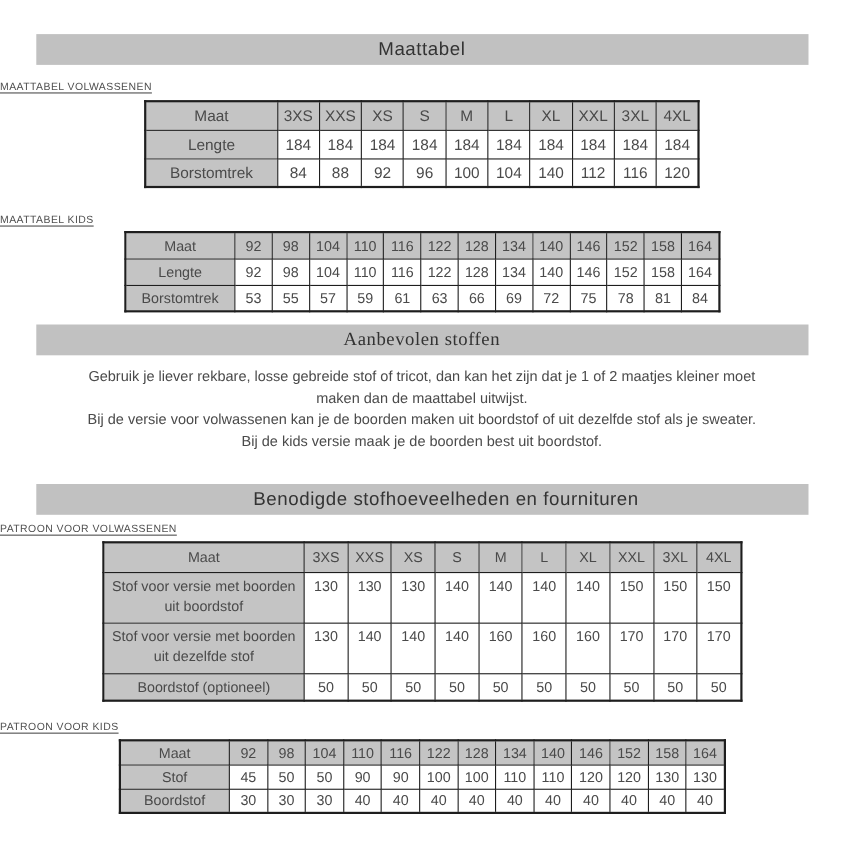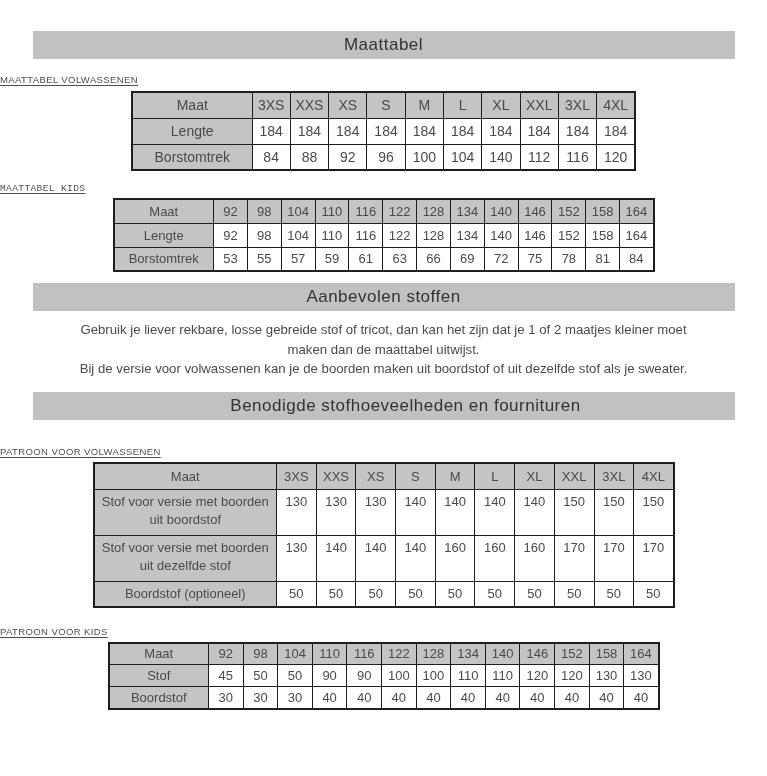--- a/index.html
+++ b/index.html
@@ -13,29 +13,29 @@
   body{
     width:767px;height:776px;overflow:hidden;background:#ffffff;
     font-family:"Liberation Sans", sans-serif;color:var(--text);
   }
   .bar{
     width:702px;height:28px;margin:0 auto;background:var(--bar-gray);
     display:flex;align-items:center;justify-content:center;
     font-size:17px;letter-spacing:0.5px;color:#333;
   }
   .bar1{margin-top:31px;}
-  .bar2{margin-top:11px;}
-  .bar3{margin-top:13px;padding-left:44px;}
+  .bar2{margin-top:11px;font-family:Liberation Serif, serif;}
+  .bar3{margin-top:30px;padding-left:44px;}
   .caption{
     text-align:left;font-size:9.5px;letter-spacing:0.4px;color:#4f4f4f;
     text-decoration:underline;text-underline-offset:2px;
   }
   .cap1{margin-top:15px;}
-  .cap2{margin-top:12px;font-family:Liberation Mono, monospace;}
-  .cap3{margin-top:26px;}
+  .cap2{margin-top:24px;}
+  .cap3{margin-top:8px;}
   .cap4{margin-top:18px;}
   table{
     border-collapse:collapse;table-layout:fixed;margin:22px auto 0 auto;
     border:2px solid var(--border);
   }
   td{
     border:1.5px solid var(--border);text-align:center;vertical-align:middle;
     padding:0 1px;color:var(--text);overflow:hidden;
   }
   td.hd, td.lbl{background:var(--cell-gray);}
@@ -167,20 +167,21 @@
   </table>
 
 <div class="bar bar2">
   <span>Aanbevolen stoffen</span>
 </div>
 
 <div class="para">
   <div>Gebruik je liever rekbare, losse gebreide stof of tricot, dan kan het zijn dat je 1 of 2 maatjes kleiner moet</div>
   <div>maken dan de maattabel uitwijst.</div>
   <div>Bij de versie voor volwassenen kan je de boorden maken uit boordstof of uit dezelfde stof als je sweater.</div>
+  <div>Bij de kids versie maak je de boorden best uit boordstof.</div>
 </div>
 
 <div class="bar bar3">
   <span>Benodigde stofhoeveelheden en fournituren</span>
 </div>
 
 <div class="caption cap3">PATROON VOOR VOLWASSENEN</div>
 <table class="t3">
     <tbody>
       <tr>

